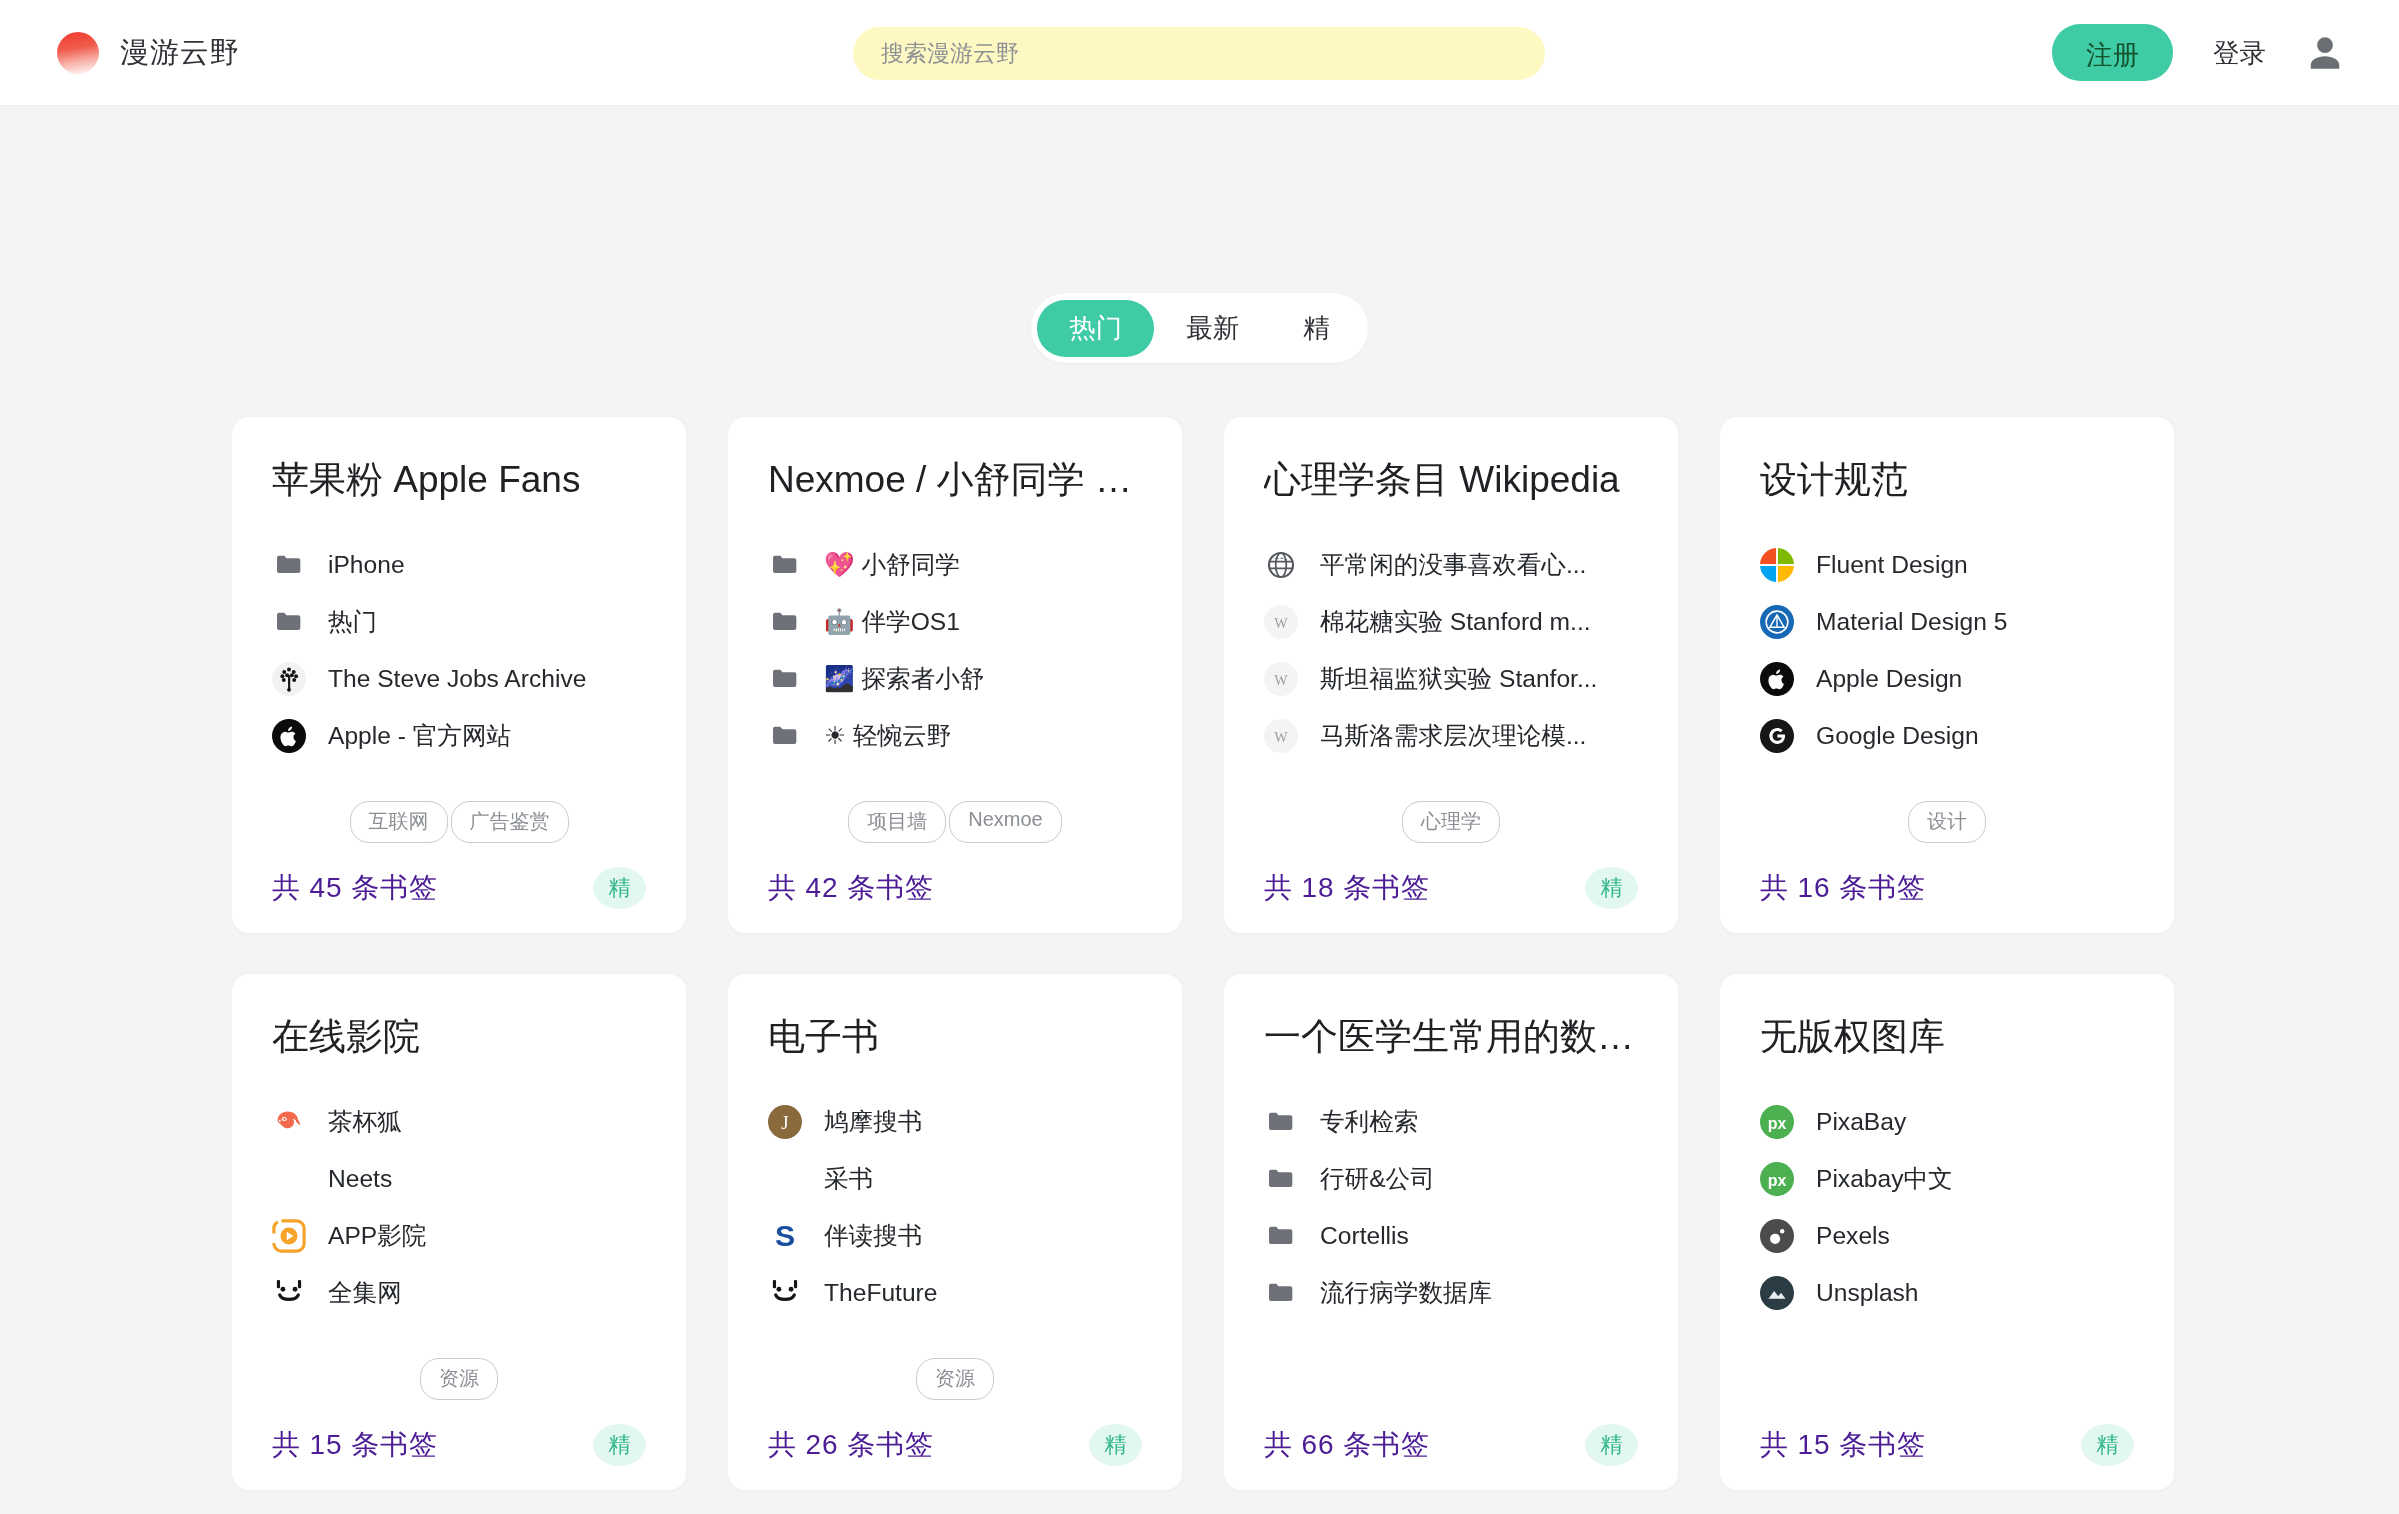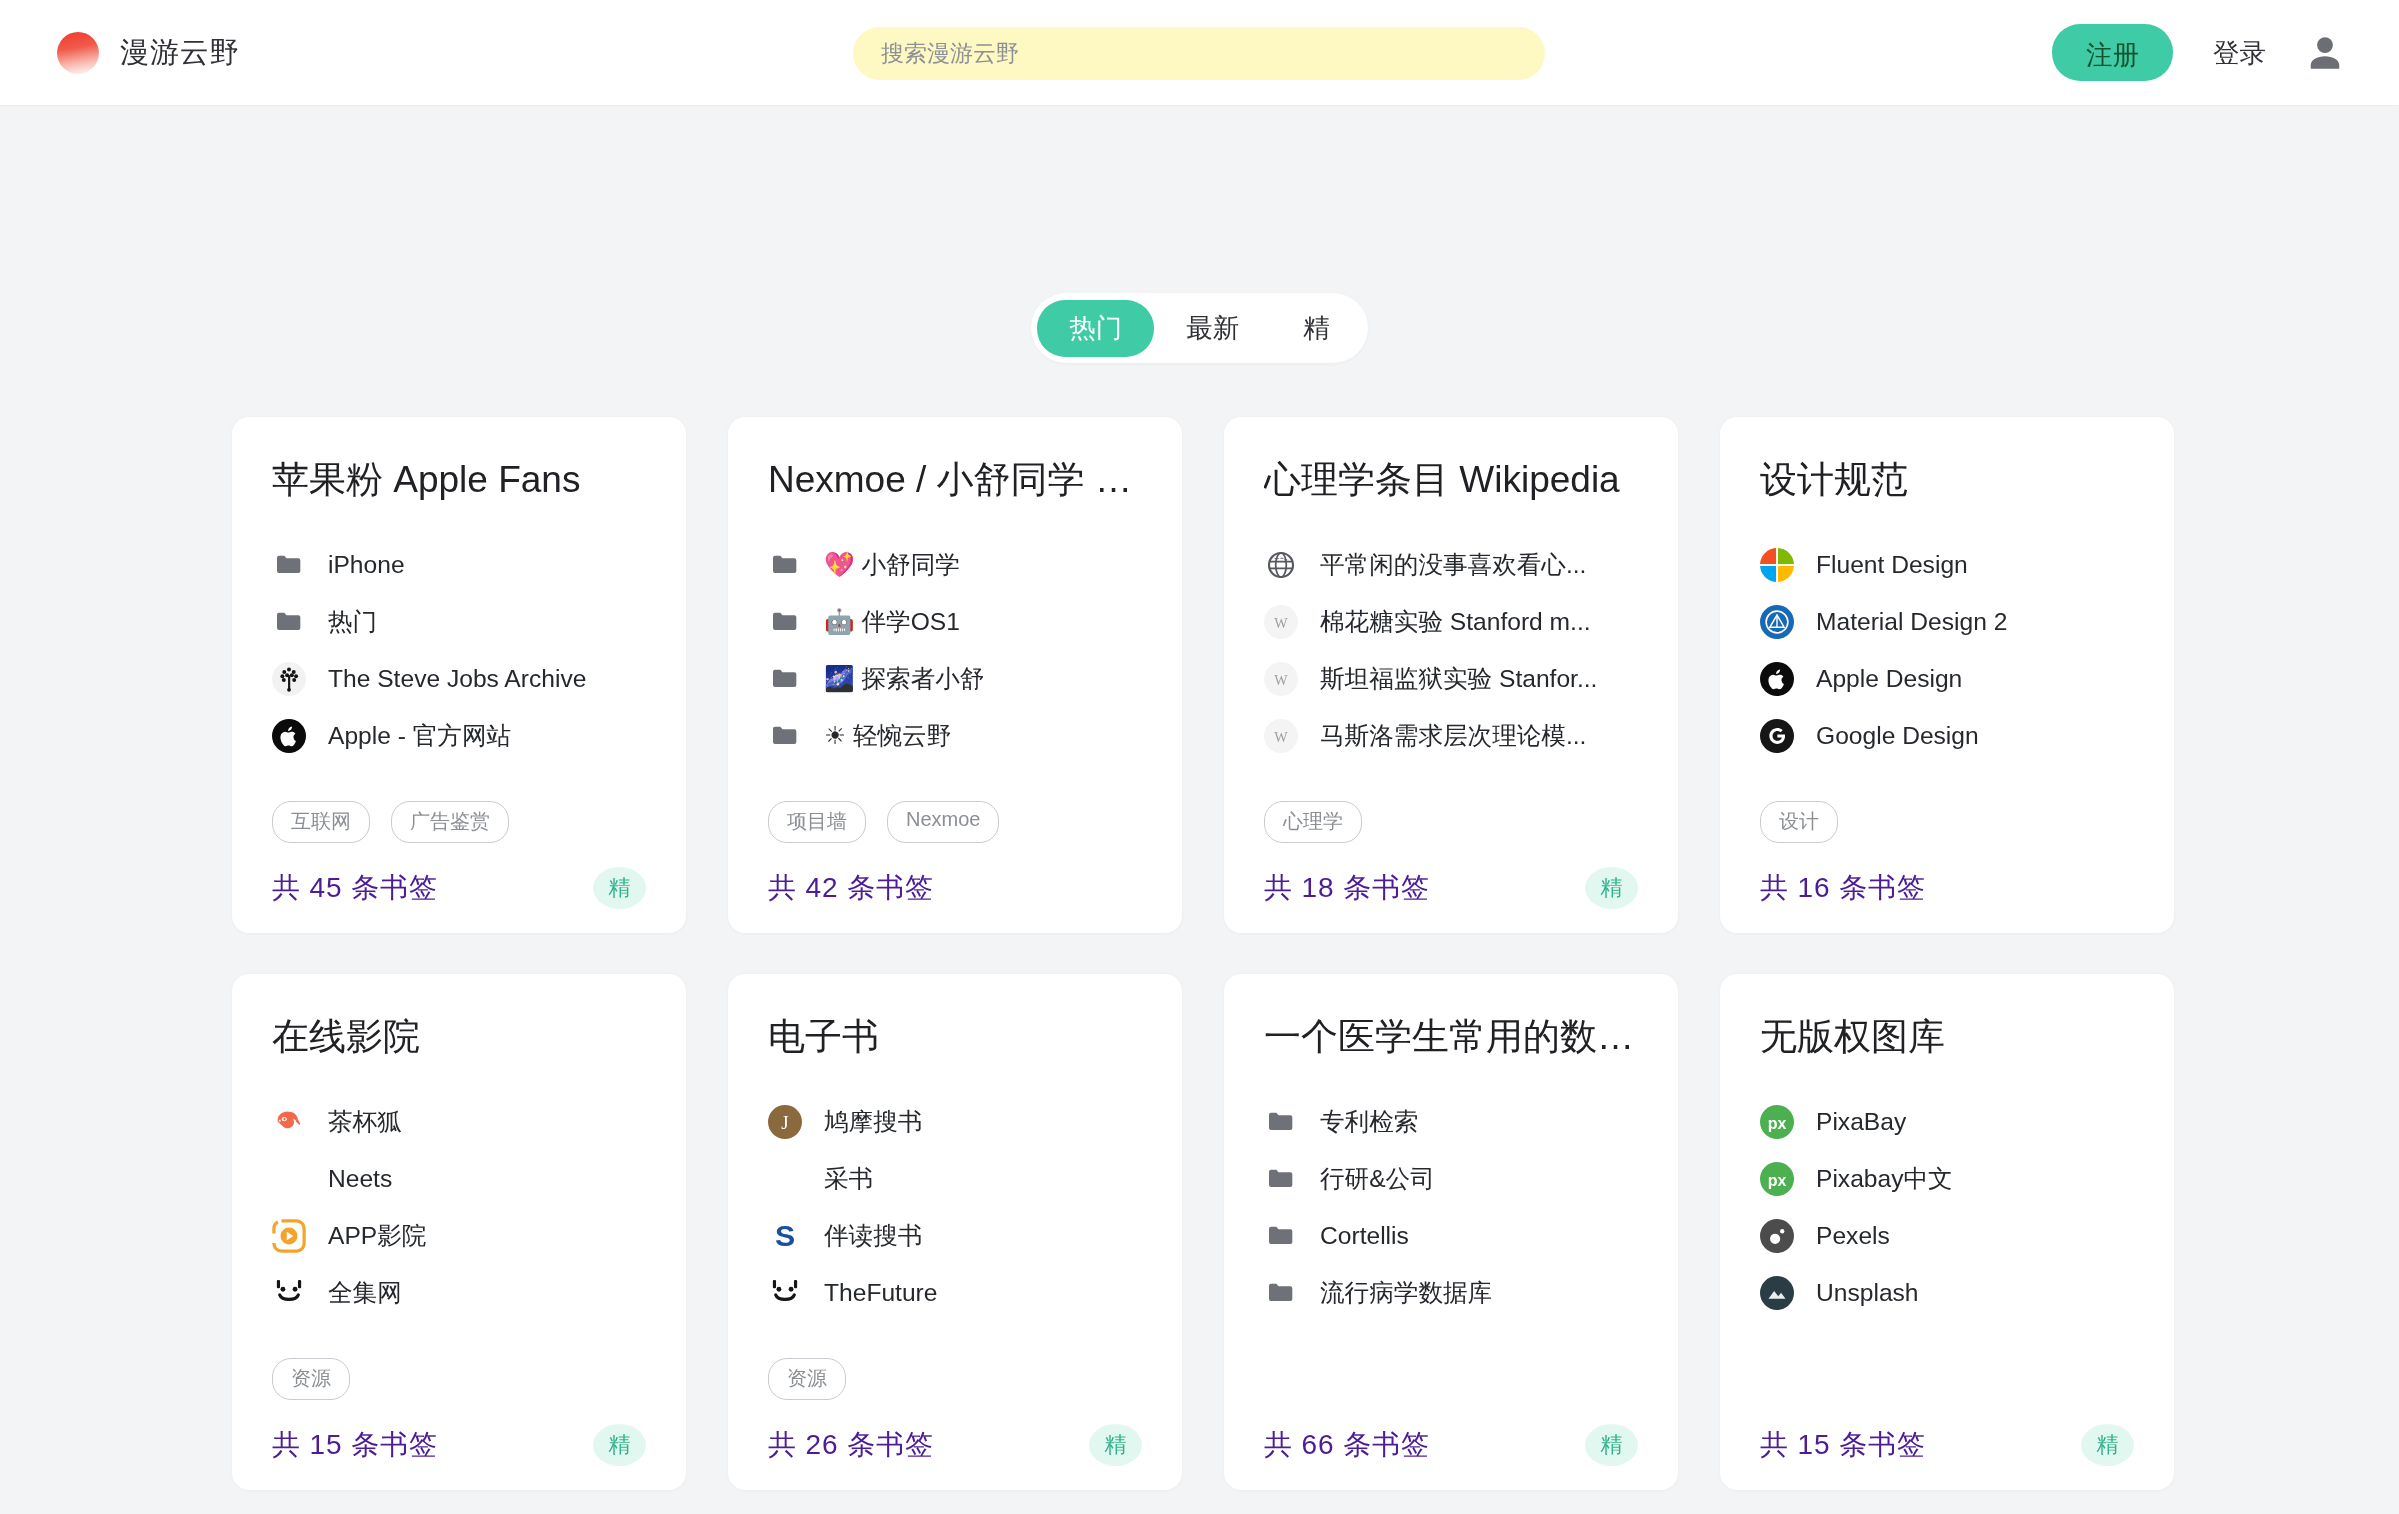--- a/index.html
+++ b/index.html
@@ -99,21 +99,21 @@
     width: 34px; height: 34px; flex: 0 0 34px;
     display: flex; align-items: center; justify-content: center;
   }
   .item-ico svg { display: block; }
   .item-label {
     font-size: 24.6px; color: #25282c;
     white-space: nowrap; overflow: hidden; text-overflow: ellipsis;
     max-width: 312px;
   }
 
-  .tags { display: flex; gap: 21px; margin-top: auto; margin-bottom: 0; }
+  .tags { display: flex; gap: 3px; margin-top: auto; margin-bottom: 0; justify-content: center; }
   .tag {
     border: 0.9px solid #c8cbcf; border-radius: 19px;
     padding: 6.6px 18px; font-size: 20px; color: #8b8f94;
     white-space: nowrap;
   }
   .card-footer {
     display: flex; align-items: center; justify-content: space-between;
     height: 90px; flex: 0 0 90px;
   }
   .count { font-size: 28px; color: #4c1d95; letter-spacing: 0.9px; }
@@ -334,21 +334,21 @@
      </div>
         <div class="item">
        <span class="item-ico">
             <svg width="34" height="34" viewBox="0 0 36 36">
               <circle cx="18" cy="18" r="18" fill="#1768b5"></circle>
               <circle cx="18" cy="18" r="11.5" fill="none" stroke="#ffffff" stroke-width="1.7"></circle>
               <path d="M10.5 23.5L18 10.6l7.5 12.9z" fill="none" stroke="#ffffff" stroke-width="1.6"></path>
               <path d="M18 10.6v12.9" stroke="#ffffff" stroke-width="1.5"></path>
             </svg>
           </span>
-       <span class="item-label">Material Design 2</span>
+       <span class="item-label">Material Design 5</span>
      </div>
         <div class="item">
        <span class="item-ico">
             <svg width="34" height="34" viewBox="0 0 36 36">
               <circle cx="18" cy="18" r="18" fill="#0b0b0b"></circle>
               <path fill="#ffffff" d="M22.6 19.4c0-2.6 2.1-3.8 2.2-3.9-1.2-1.7-3-2-3.7-2-1.6-.2-3 .9-3.8.9-.8 0-2-.9-3.3-.9-1.7 0-3.3 1-4.2 2.5-1.8 3.1-.5 7.7 1.3 10.2.9 1.2 1.9 2.6 3.2 2.6 1.3-.1 1.8-.8 3.3-.8 1.5 0 2 .8 3.3.8 1.4 0 2.2-1.2 3.1-2.5.9-1.4 1.3-2.8 1.3-2.9-.1 0-2.5-1-2.5-4zM20.2 11.2c.7-.9 1.2-2 1-3.2-1 .1-2.3.7-3 1.5-.7.8-1.3 2-1.1 3.1 1.1.1 2.3-.5 3.1-1.4z"></path>
             </svg>
           </span>
        <span class="item-label">Apple Design</span>
      </div>

